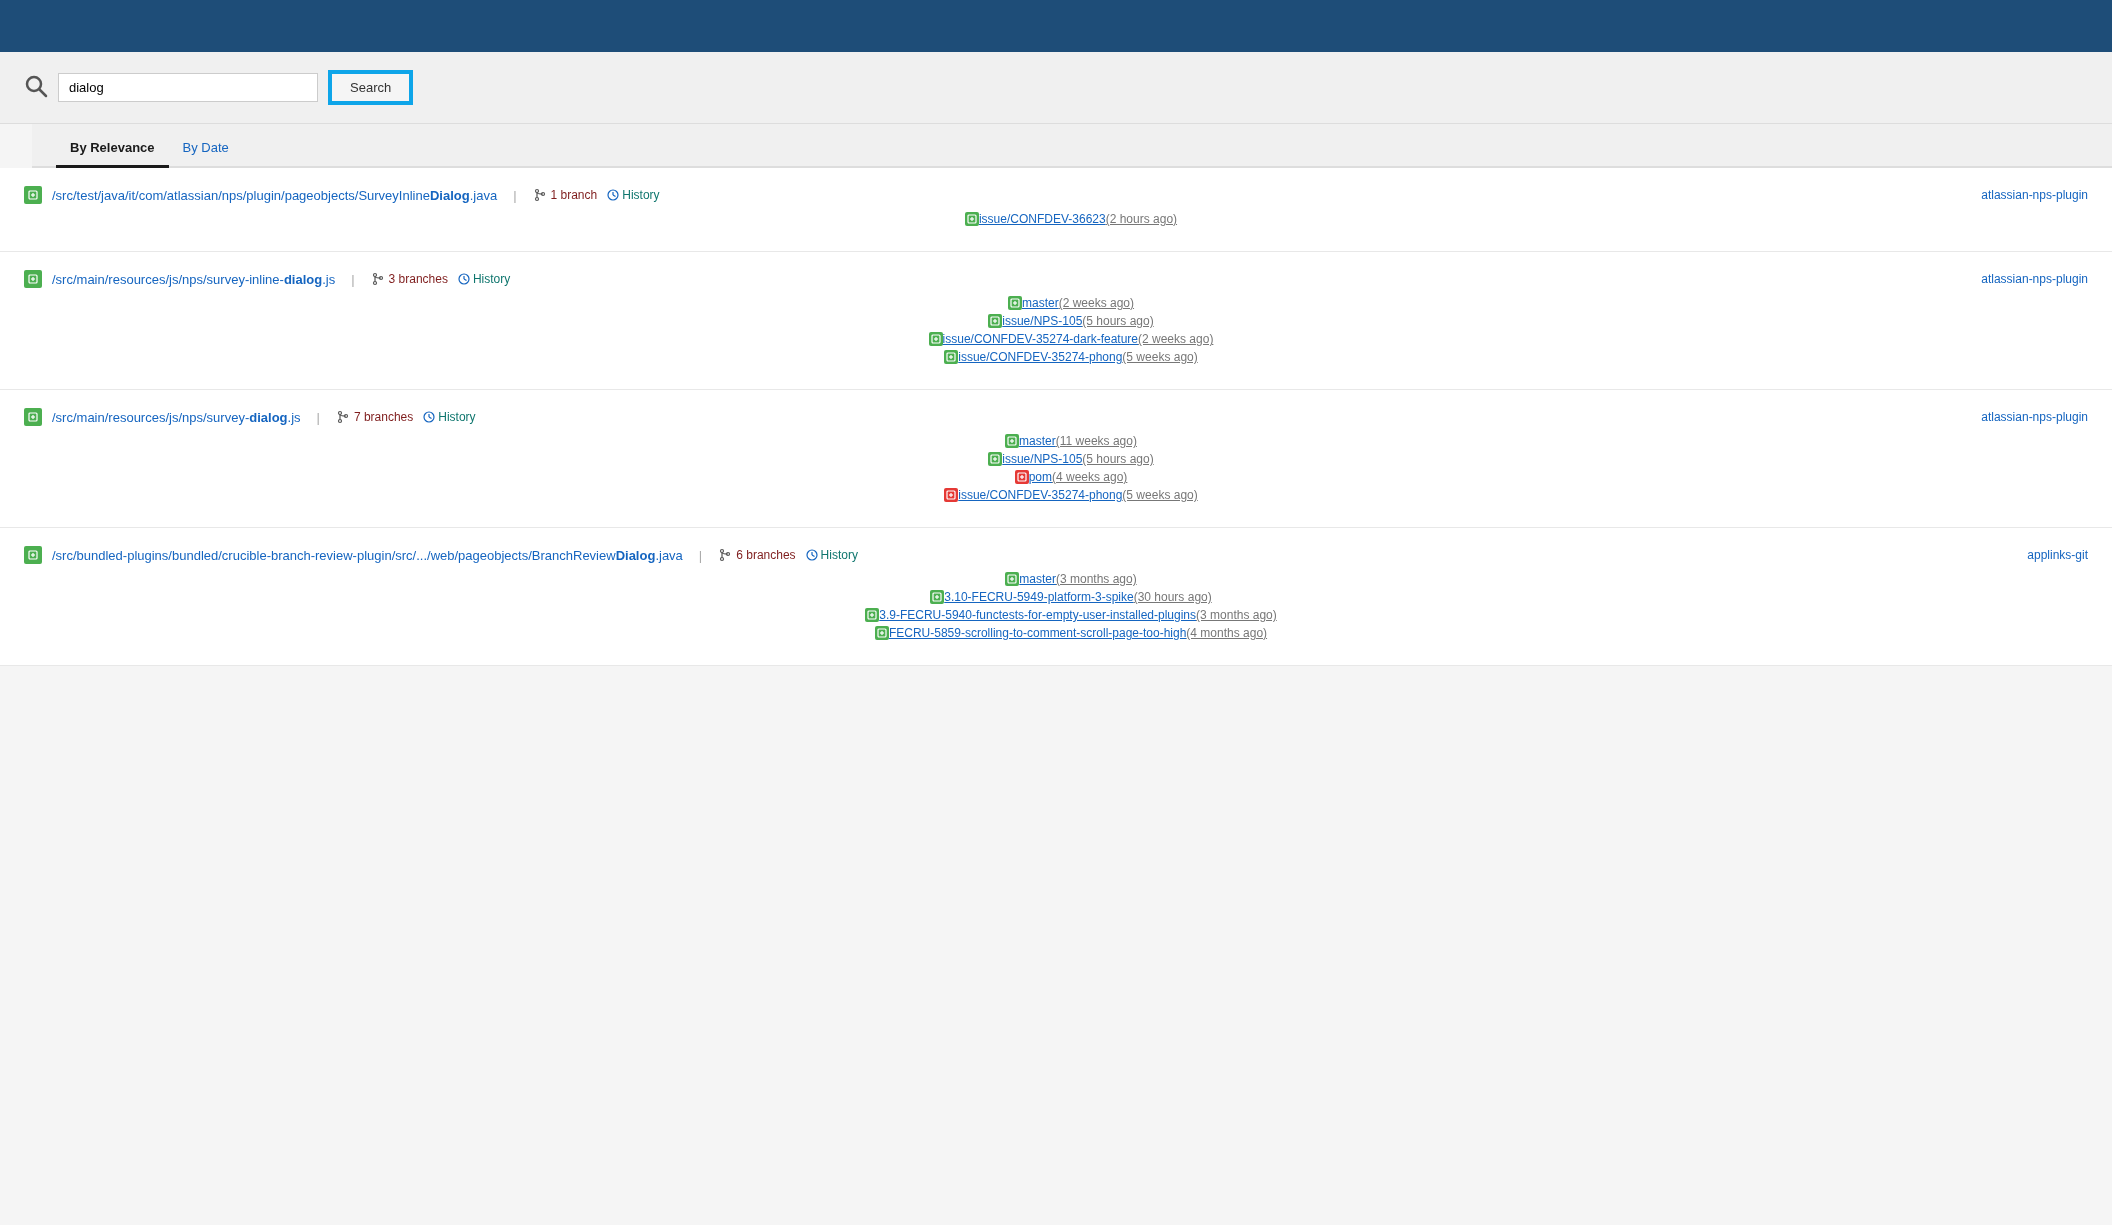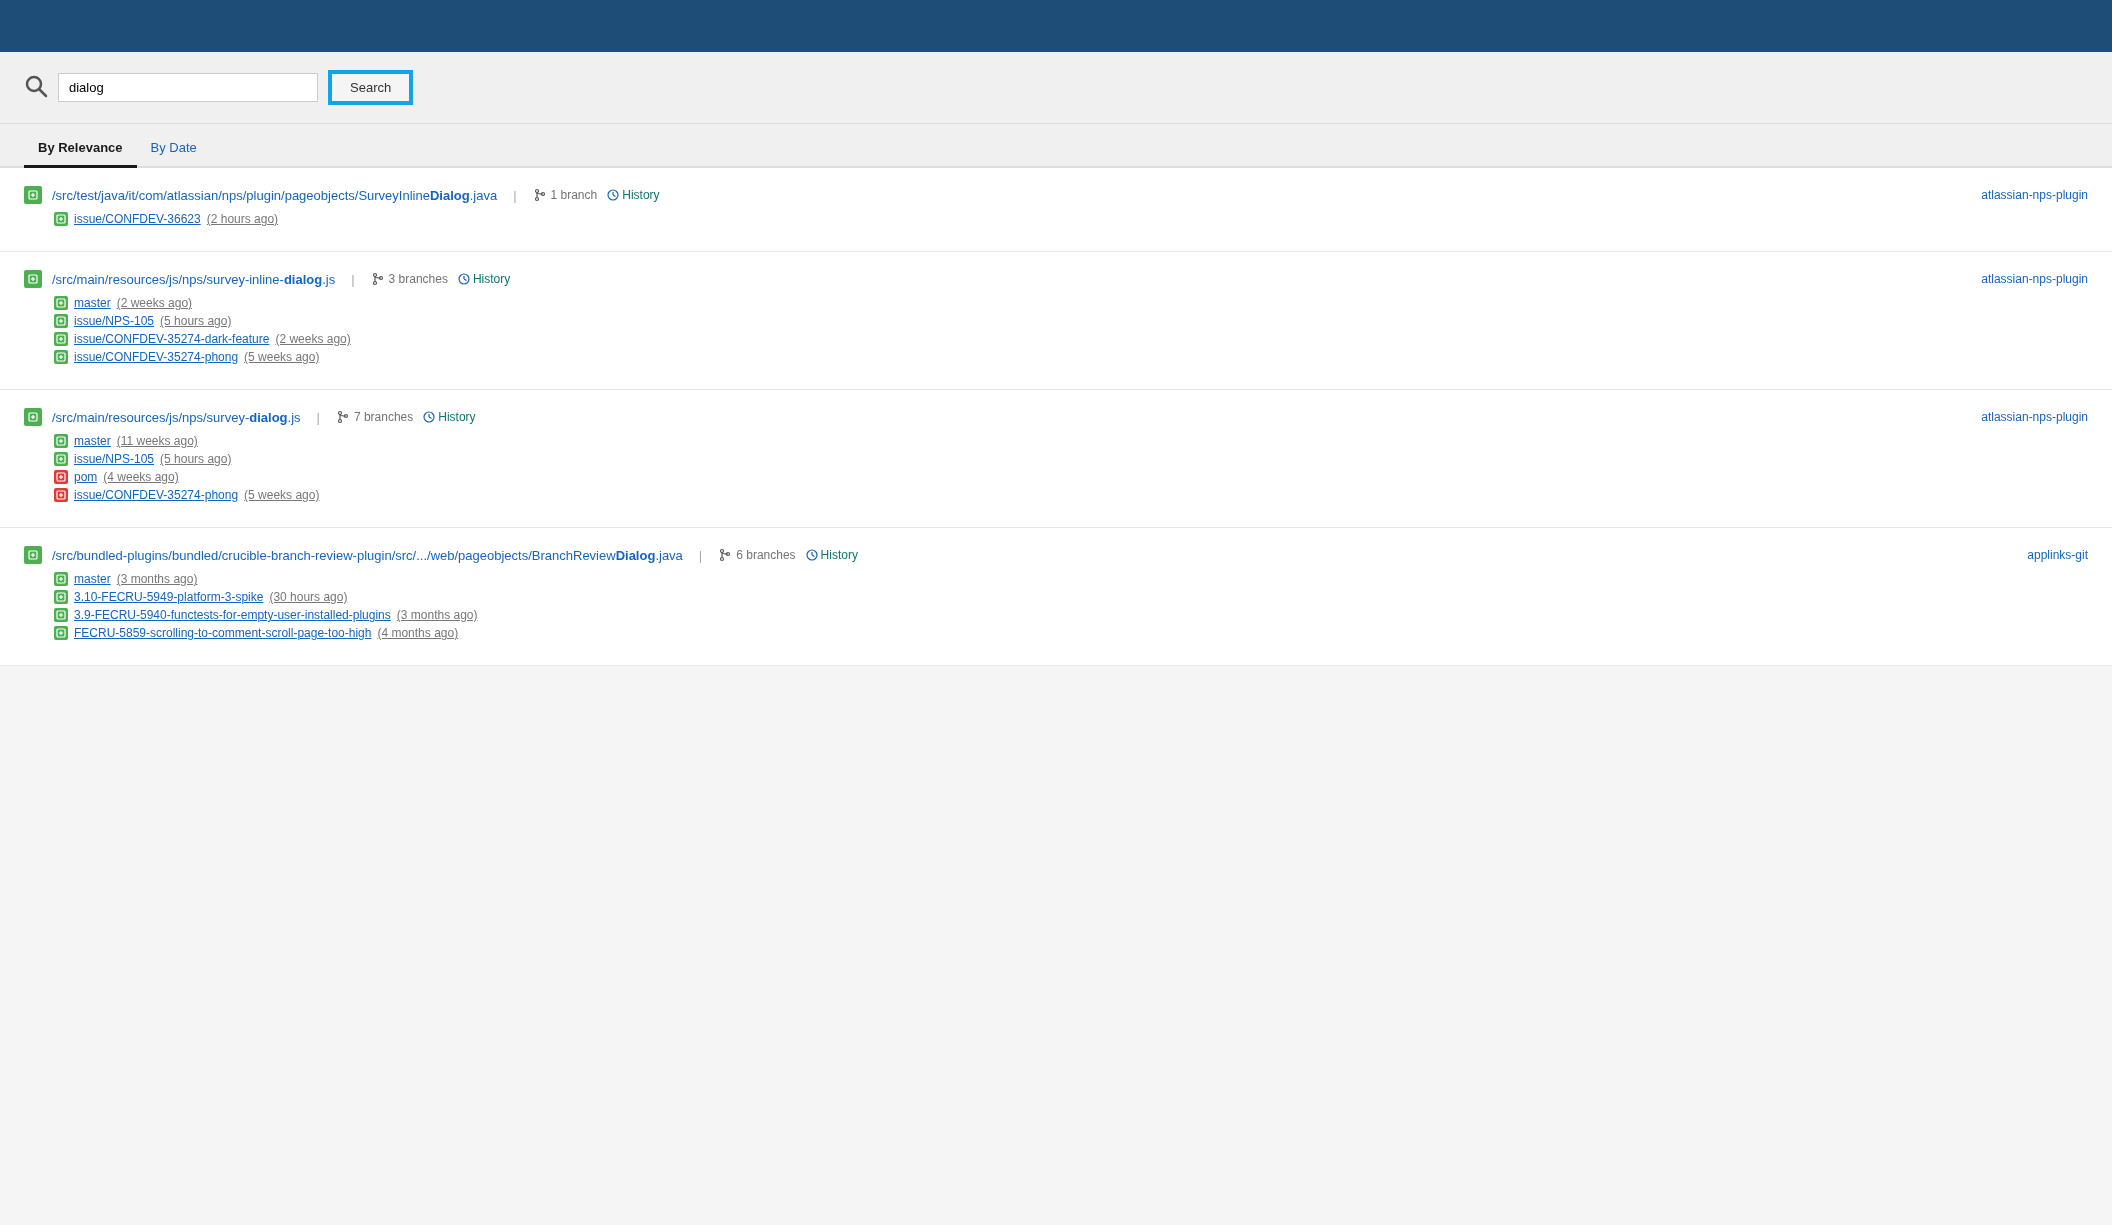--- a/index.html
+++ b/index.html
@@ -38,20 +38,21 @@
     }
 
     .sort-tabs {
       background: #f0f0f0;
       padding: 0 24px;
       display: flex;
       align-items: flex-end;
       gap: 0;
       border-bottom: 2px solid #ddd;
       height: 44px;
+      margin-left: 32px;
     }
 
     .sort-tab {
       padding: 10px 14px;
       font-size: 13px;
       font-weight: bold;
       cursor: pointer;
       border-bottom: 3px solid transparent;
       color: #555;
       text-decoration: none;
@@ -117,21 +118,21 @@
 
     .branch-info {
       display: flex;
       align-items: center;
       gap: 4px;
       color: #555;
       font-size: 12px;
     }
 
     .branch-count {
-      color: #737373;
+      color: #7f1d1d;
     }
 
     .history-link {
       color: #0f766e;
       font-size: 12px;
       text-decoration: none;
       display: flex;
       align-items: center;
       gap: 3px;
     }
@@ -143,22 +144,22 @@
     }
 
     .branch-list {
       margin-left: 30px;
       margin-top: 4px;
     }
 
     .branch-entry {
       display: flex;
       align-items: center;
-      gap: 6px;
       padding: 2px 0;
+      justify-content: center;
     }
 
     .branch-entry-icon {
       width: 14px;
       height: 14px;
       border-radius: 2px;
       display: inline-flex;
       align-items: center;
       justify-content: center;
       font-size: 9px;

